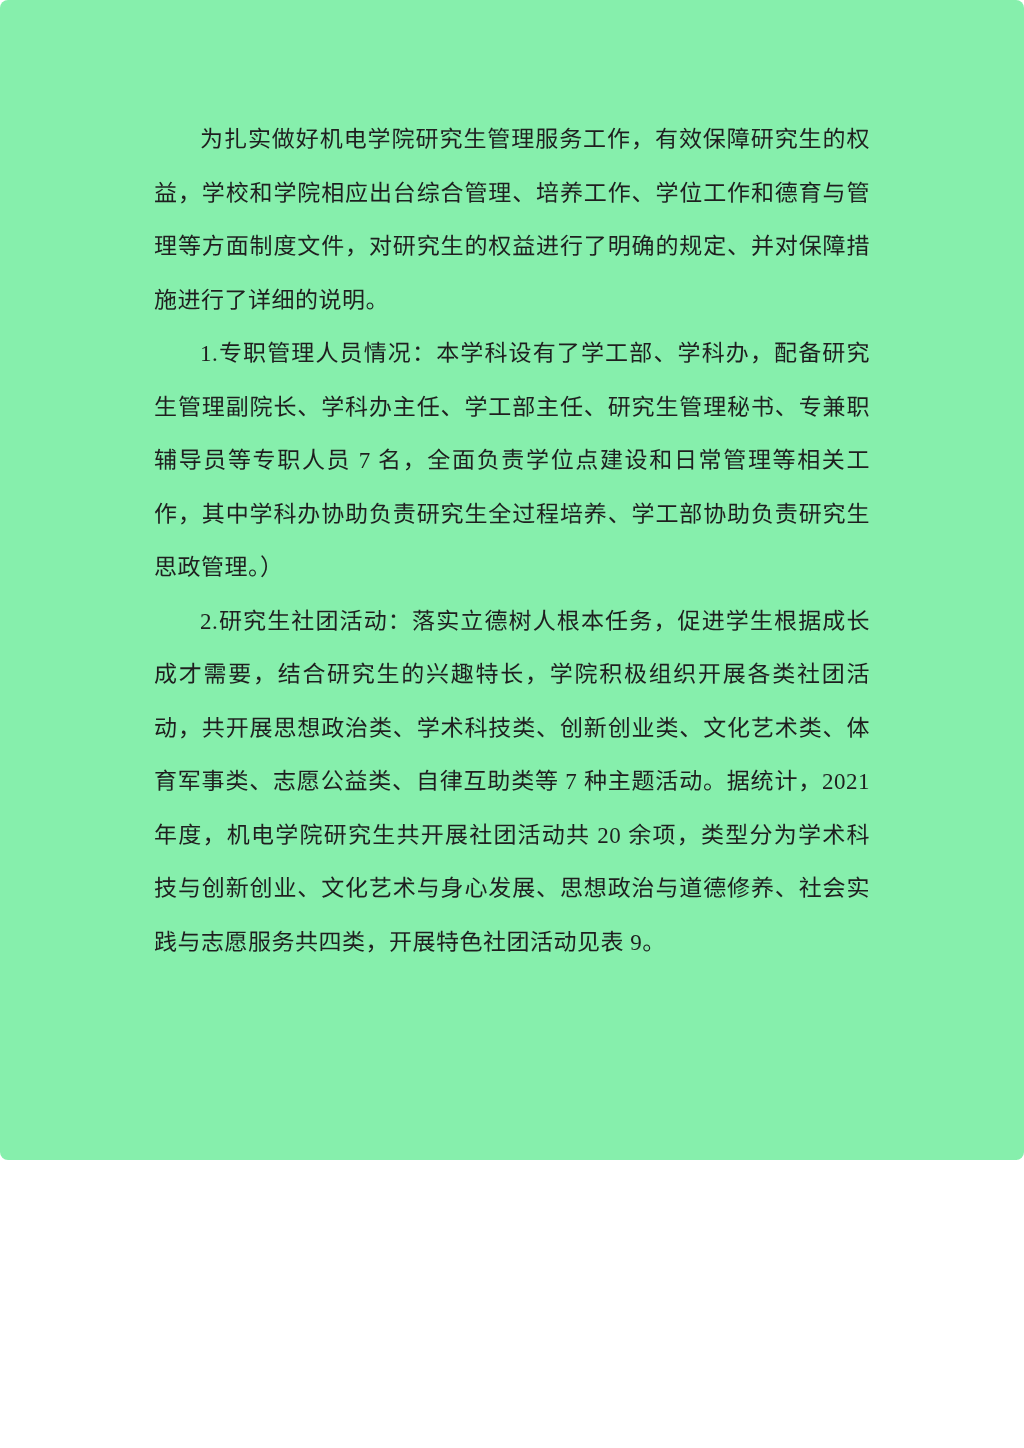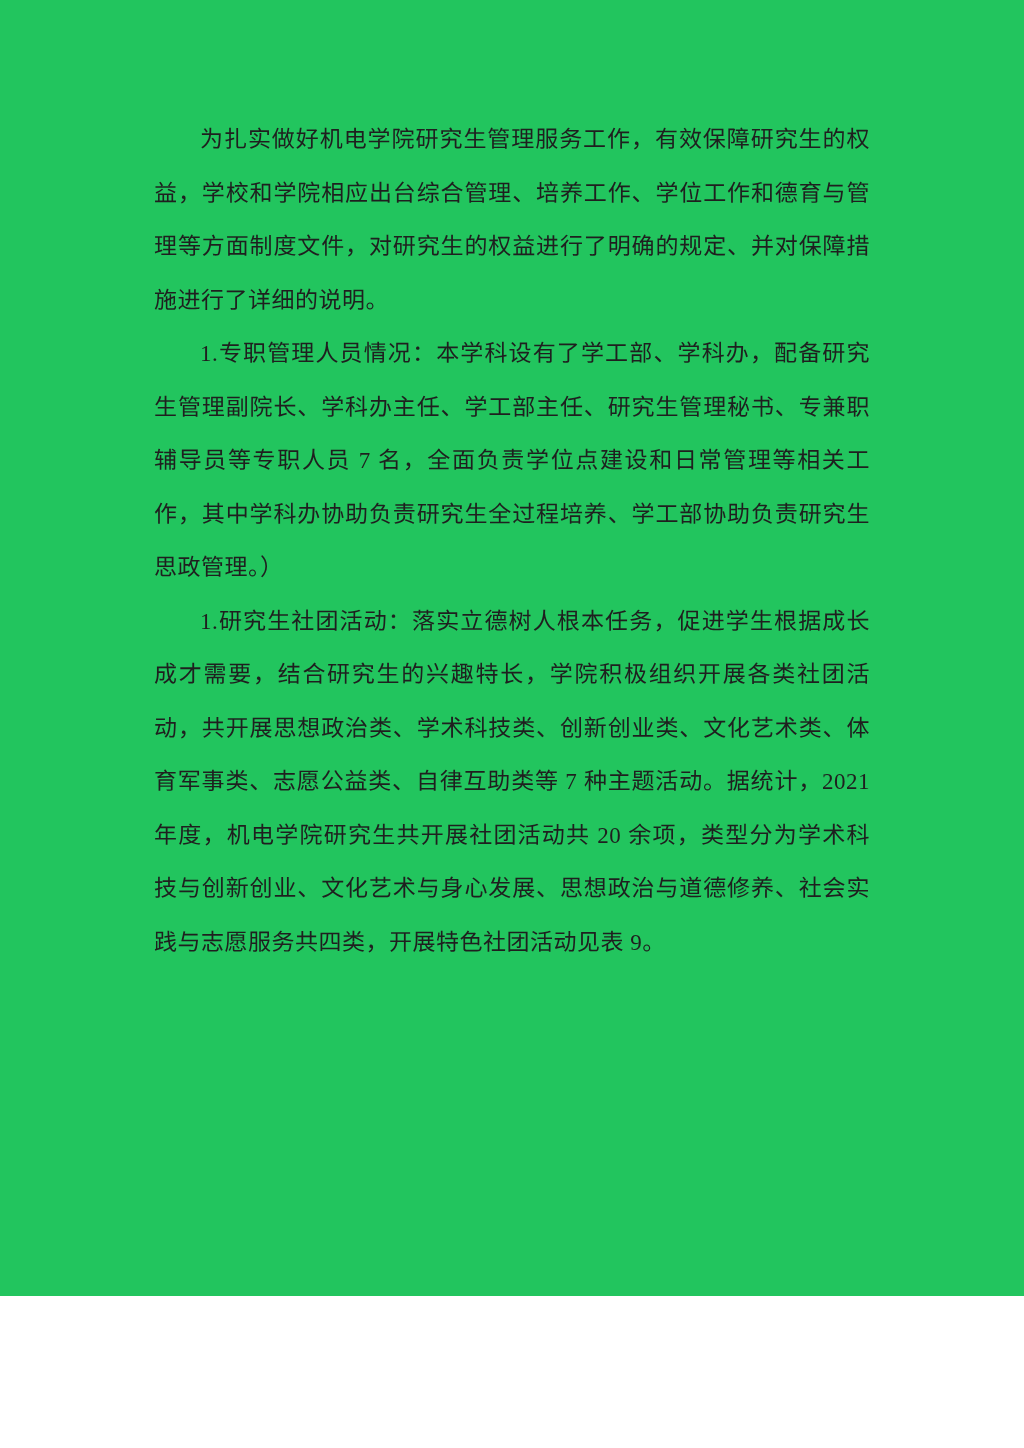--- a/index.html
+++ b/index.html
@@ -3,25 +3,26 @@
 <meta charset="utf-8">
 <style>
   html, body {
     margin: 0;
     padding: 0;
     background: #ffffff;
   }
   .page {
     position: relative;
     width: 1024px;
-    height: 1296px;
-    background: #22c55e;
+    height: 1160px;
+    background: #86efac;
     overflow: hidden;
     font-family: "Liberation Serif", "DejaVu Serif", serif;
     color: #1f1f1f;
+    border-radius: 8px;
   }
   .doc-body {
     position: absolute;
     left: 154px;
     top: 113px;
     width: 716px;
   }
   .para {
     margin: 0;
     font-size: 23px;
@@ -46,16 +47,16 @@
     font-family: Liberation Mono, monospace;
   }
 </style>
 </head>
 <body>
 
 <div class="page">
   <div class="doc-body">
     <p class="para"><span class="lead"></span><span>为扎实做好机电学院研究生管理服务工作，有效保障研究生的权益，学校和学院相应出台综合管理、培养工作、学位工作和德育与管理等方面制度文件，对研究生的权益进行了明确的规定、并对保障措施进行了详细的说明。</span></p>
     <p class="para"><span class="lead">1.专职管理人员情况：</span><span>本学科设有了学工部、学科办，配备研究生管理副院长、学科办主任、学工部主任、研究生管理秘书、专兼职辅导员等专职人员 7 名，全面负责学位点建设和日常管理等相关工作，其中学科办协助负责研究生全过程培养、学工部协助负责研究生思政管理。）</span></p>
-    <p class="para"><span class="lead">1.研究生社团活动：</span><span>落实立德树人根本任务，促进学生根据成长成才需要，结合研究生的兴趣特长，学院积极组织开展各类社团活动，共开展思想政治类、学术科技类、创新创业类、文化艺术类、体育军事类、志愿公益类、自律互助类等 7 种主题活动。据统计，2021 年度，机电学院研究生共开展社团活动共 20 余项，类型分为学术科技与创新创业、文化艺术与身心发展、思想政治与道德修养、社会实践与志愿服务共四类，开展特色社团活动见表 9。</span></p>
+    <p class="para"><span class="lead">2.研究生社团活动：</span><span>落实立德树人根本任务，促进学生根据成长成才需要，结合研究生的兴趣特长，学院积极组织开展各类社团活动，共开展思想政治类、学术科技类、创新创业类、文化艺术类、体育军事类、志愿公益类、自律互助类等 7 种主题活动。据统计，2021 年度，机电学院研究生共开展社团活动共 20 余项，类型分为学术科技与创新创业、文化艺术与身心发展、思想政治与道德修养、社会实践与志愿服务共四类，开展特色社团活动见表 9。</span></p>
   </div>
   <div class="page-footer">47</div>
 </div>
 
 </body></html>

